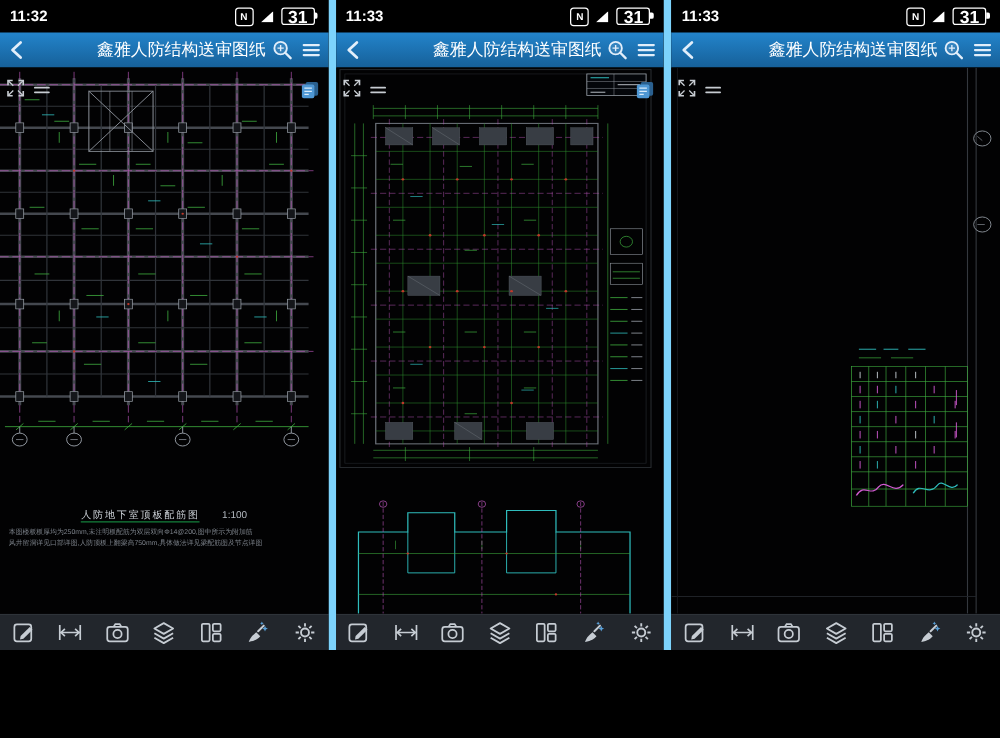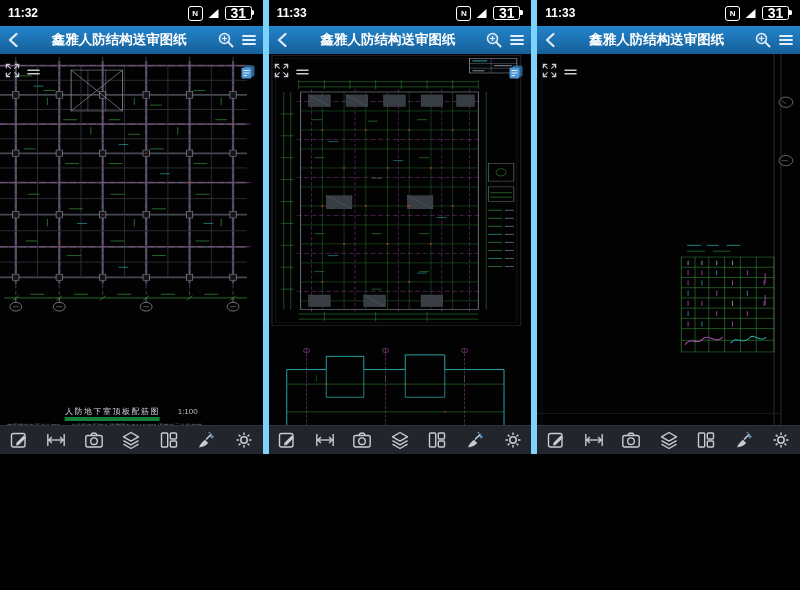--- a/index.html
+++ b/index.html
@@ -1,33 +1,33 @@
 <!DOCTYPE html>
 <html><head>
 <meta charset="utf-8">
 <style>
 html,body{width:800px;height:590px;margin:0;background:#000;font-family:"Liberation Sans",sans-serif;overflow:hidden}
-.screens{display:flex;width:800px;height:454px}
+.screens{display:flex;width:800px;height:520px}
 .panel{flex:1 1 0;min-width:0;display:flex;flex-direction:column;position:relative;background:#000}
 .panel+.panel{border-left:6px solid #7dd3fc}
 .statusbar{height:26px;flex:0 0 26px;display:flex;align-items:center;justify-content:space-between;padding:0 8px;color:#fff;font-size:12px;font-weight:700;background:#000}
 .status-right{display:flex;align-items:center;gap:5px}
 .nfc{width:13px;height:13px;border:1.2px solid #fff;border-radius:3px;display:flex;align-items:center;justify-content:center;font-size:8px;font-weight:700}
 .sig{width:12px;height:9px;color:#fff}
 .battery{height:12px;min-width:21px;border:1px solid #fff;border-radius:2.5px;display:flex;align-items:center;justify-content:center;font-size:14px;font-weight:700;position:relative;margin-right:3px;padding:0 2px}
 .battery::after{content:"";position:absolute;right:-3.5px;top:2.5px;width:2.5px;height:5px;background:#fff;border-radius:0 1.5px 1.5px 0}
 .titlebar{height:28px;flex:0 0 28px;display:flex;align-items:center;gap:2px;padding:0 4px;background:linear-gradient(180deg,#2384cb,#166099)}
 .navbtn{background:none;border:0;padding:2px;display:flex;align-items:center;justify-content:center;color:#e2eefa;cursor:pointer}
-.title{flex:1;min-width:0;text-align:center;color:#fff;font-size:13.5px;font-weight:700;white-space:nowrap;overflow:hidden;margin:6px}
+.title{flex:1;min-width:0;text-align:right;color:#fff;font-size:13.5px;font-weight:400;white-space:nowrap;overflow:hidden;margin:0}
 .canvas{flex:1;position:relative;background:#020203;overflow:hidden}
 .cad{position:absolute;left:0;top:0;width:100%;height:100%}
 .ov{position:absolute;background:none;border:0;padding:0;display:flex;color:#c7ccd2;cursor:pointer}
 .ov-fs{left:5px;top:9px}.ov-hd{left:27px;top:14px}.ov-pg{right:7px;top:10px}.ic15{width:15px;height:15px}.ic16{width:16px;height:16px}.ic18{width:18px;height:18px}.ic20{width:20px;height:20px}.icm{width:13px;height:8px}
 .caption{position:absolute;top:352px;left:50%;transform:translateX(-50%);white-space:nowrap;color:#cdd2d8;font-size:8px;letter-spacing:1.5px}
-.cap-t{border-bottom:4px solid #15803d;padding-bottom:1px}
+.cap-t{border-bottom:1px solid #15803d;padding-bottom:1px}
 .cap-s{margin-left:14px;letter-spacing:0;color:#b4bac1}
 .notes{position:absolute;top:368px;left:7px;right:7px;font-size:5.5px;line-height:1.7;color:#7c828a;white-space:nowrap;overflow:hidden}
 .toolbar{height:28px;flex:0 0 28px;background:#22262c;border-top:1px solid #2e3339;display:flex;align-items:center;justify-content:space-around}
 .tbtn{background:none;border:0;padding:0;width:26px;height:24px;display:flex;align-items:center;justify-content:center;color:#c6ccd3;cursor:pointer}
 </style>
 </head>
 <body>
 
 <svg width="0" height="0" style="position:absolute" aria-hidden="true">
 <defs>

